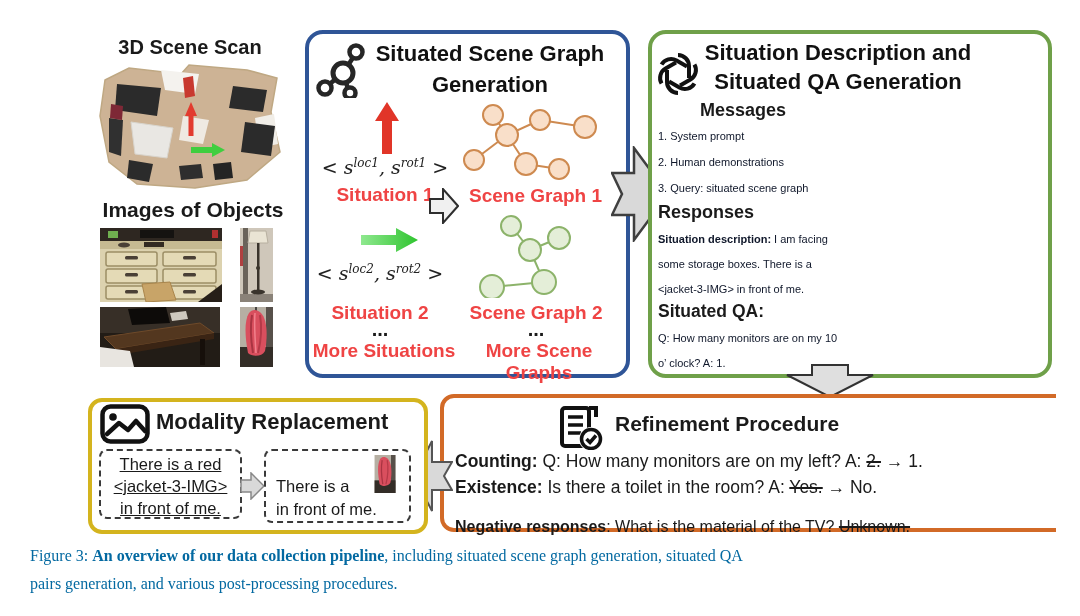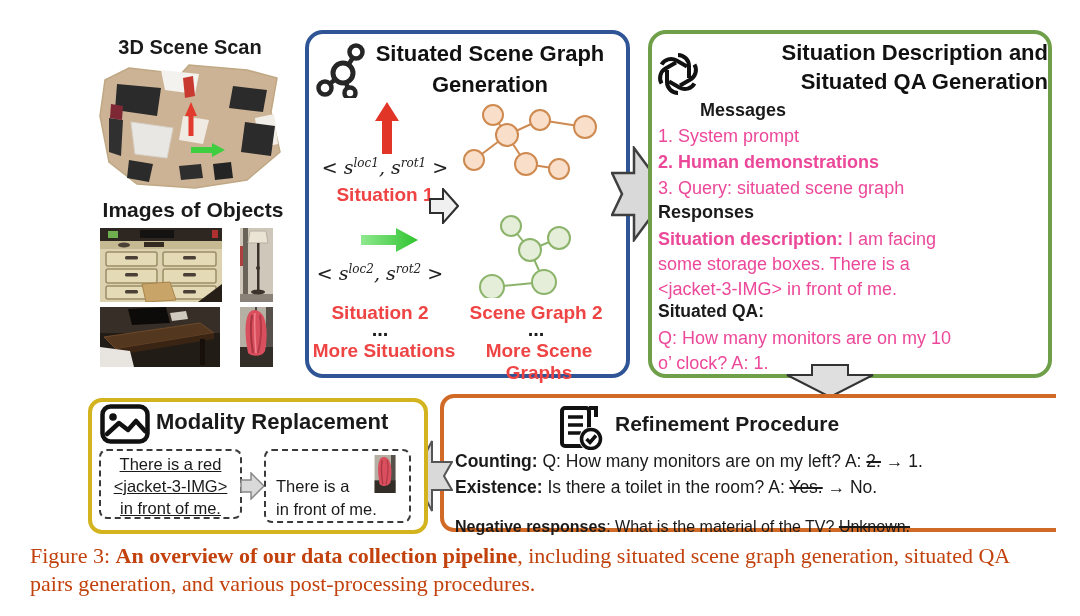--- a/index.html
+++ b/index.html
@@ -11,23 +11,23 @@
   .strike{text-decoration:line-through;text-decoration-thickness:2px;}
   .boxtitle{font-size:22px;font-weight:bold;color:#111;}
   .panel{position:absolute;background:#fff;box-sizing:border-box;}
   .panel.blue{border:4px solid #2F5597;border-radius:18px;}
   .panel.green{border:4px solid #6FA049;border-radius:18px;}
   .panel.orange{border:4px solid #D26A27;border-radius:14px;}
   .panel.yellow{border:4px solid #D4B41E;border-radius:14px;}
   .formula{font-family:"DejaVu Serif",serif;font-style:italic;font-size:19px;color:#222;}
   .formula sup{font-size:12px;}
   .lbl{font-size:19px;font-weight:bold;color:#ef4444;}
-  .body17{font-size:18px;line-height:25px;color:#ec4899;}
+  .body17{font-size:11px;line-height:25px;color:#0f172a;}
   .dashedbox{position:absolute;border:2px dashed #3a3a3a;border-radius:8px;box-sizing:border-box;background:#fff;}
-  .cap{font-family:"Liberation Serif",serif;font-size:22px;color:#c2410c;line-height:28px;}
+  .cap{font-family:"Liberation Serif",serif;font-size:16px;color:#0369a1;line-height:28px;}
 </style>
 </head>
 <body>
 
 <div class="stage">
 
   <div class="abs b" style="left:90px;top:36px;width:200px;font-size:20px;">
       <span class="ctr" style="display:block">3D Scene Scan</span>
     </div>
 
@@ -164,20 +164,21 @@
     <g fill="#F9DFC9" stroke="#CE8A50" stroke-width="2">
       <circle cx="30" cy="17" r="10"></circle>
         <circle cx="44" cy="37" r="11"></circle>
         <circle cx="77" cy="22" r="10"></circle>
       <circle cx="122" cy="29" r="11"></circle>
         <circle cx="11" cy="62" r="10"></circle>
         <circle cx="63" cy="66" r="11"></circle>
         <circle cx="96" cy="71" r="10"></circle>
     </g>
   </svg>
+  <div class="abs lbl ctr" style="left:463px;top:185px;width:145px;">Scene Graph 1</div>
 
   <svg class="abs" style="left:361px;top:228px;" width="57" height="24" viewBox="0 0 57 24">
     <defs>
         <linearGradient id="ggrad" x1="0" y1="0" x2="1" y2="0">
           <stop offset="0" stop-color="#8FE88F"></stop>
           <stop offset="1" stop-color="#2FC42F"></stop>
         </linearGradient>
       </defs>
     <polygon points="0,7 35,7 35,0 57,12 35,24 35,17 0,17" fill="url(#ggrad)"></polygon>
   </svg>
@@ -231,28 +232,28 @@
         </g>
       <g transform="rotate(240 24 24)">
           <path d="M24,5 A11,11 0 0 1 35,16 L35,28"></path>
         </g>
       <g transform="rotate(300 24 24)">
           <path d="M24,5 A11,11 0 0 1 35,16 L35,28"></path>
         </g>
     </g>
   </svg>
 
-  <div class="abs boxtitle ctr" style="left:700px;top:38px;width:348px;line-height:29px;text-align:right;">
+  <div class="abs boxtitle ctr" style="left:664px;top:38px;width:348px;line-height:29px;">
     <div>Situation Description and</div>
     <div>Situated QA Generation</div>
   </div>
 
   <div class="abs b" style="left:658px;top:100px;font-size:18px;margin-left:42px;">Messages</div>
   <div class="abs body17" style="left:658px;top:124px;">1. System prompt</div>
-  <div class="abs body17" style="left:658px;top:150px;font-weight:bold;">2. Human demonstrations</div>
+  <div class="abs body17" style="left:658px;top:150px;">2. Human demonstrations</div>
   <div class="abs body17" style="left:658px;top:176px;">3. Query: situated scene graph</div>
 
   <div class="abs b" style="left:658px;top:202px;font-size:18px;">Responses</div>
   <div class="abs body17" style="left:658px;top:227px;width:340px;">
     <div><span class="b">Situation description:</span><span> I am facing</span></div>
     <div>some storage boxes. There is a</div>
     <div>&lt;jacket-3-IMG&gt; in front of me.</div>
   </div>
   <div class="abs b" style="left:658px;top:301px;font-size:17.5px;">Situated QA:</div>
   <div class="abs body17" style="left:658px;top:326px;">Q: How many monitors are on my 10</div>

